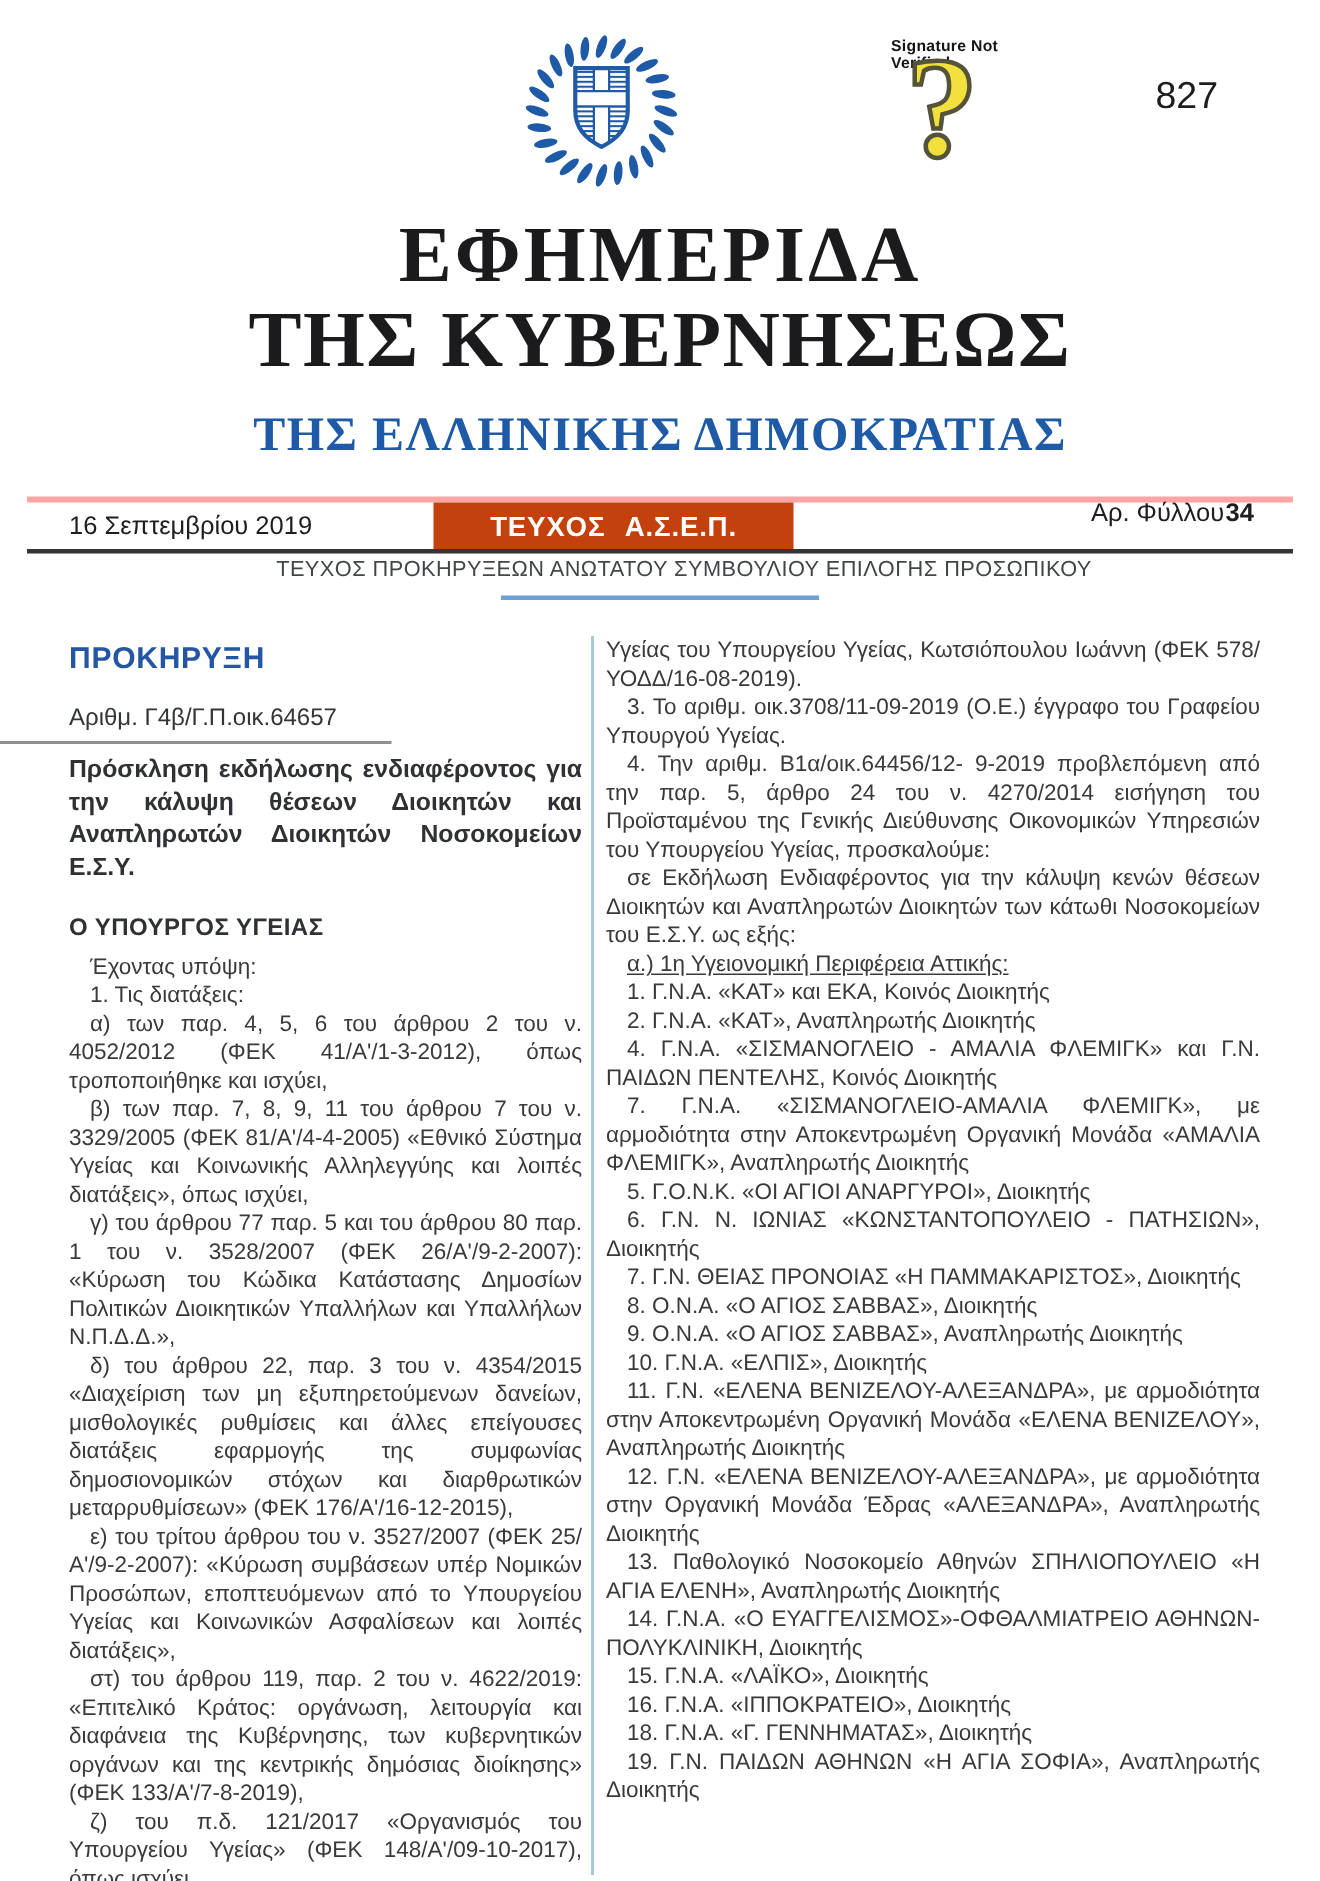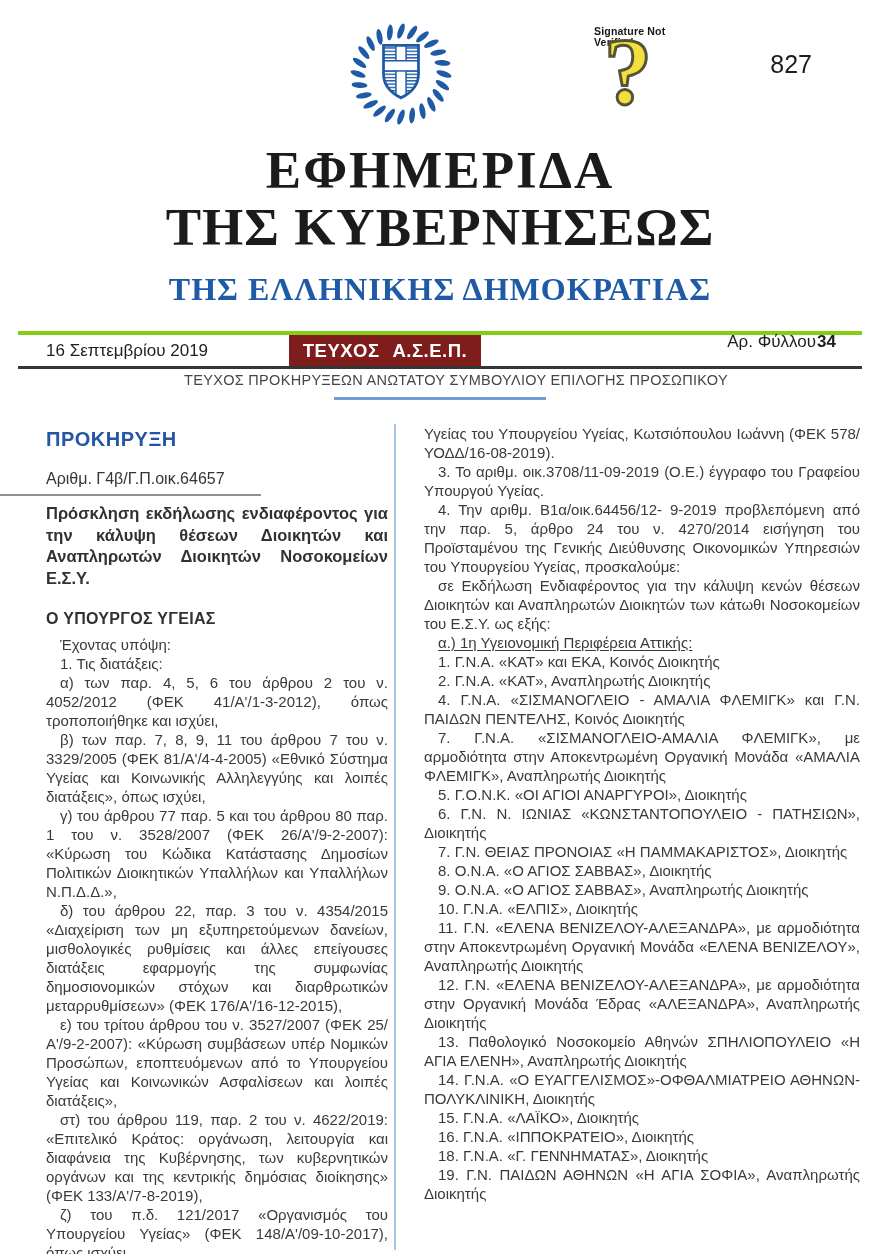--- a/index.html
+++ b/index.html
@@ -21,37 +21,37 @@
 
   
   .masthead{position:absolute;left:0;top:142px;width:100%;text-align:center;
             font-family:"Liberation Serif","DejaVu Serif",serif;font-weight:bold;color:#1b1b1d;}
   .mast-1{font-size:53px;line-height:56px;letter-spacing:2px;}
   .mast-2{font-size:53px;line-height:58px;letter-spacing:1px;}
   .mast-3{font-size:32px;line-height:36px;margin-top:15px;color:#1f5aa6;letter-spacing:1px;}
 
   
   .info-bar{position:absolute;left:18px;top:331px;width:844px;height:31px;
-            border-top:4px solid #84cc16;border-bottom:3px solid #343537;}
+            border-top:4px solid #fca5a5;border-bottom:3px solid #343537;}
   .info-date{position:absolute;left:28px;top:0;height:31px;display:flex;align-items:center;
              font-size:17px;color:#1e1e20;}
-  .issue-box{position:absolute;left:271px;top:0;width:192px;height:31px;background:#7f1d1d;
+  .issue-box{position:absolute;left:271px;top:0;width:240px;height:31px;background:#c2410c;
              color:#ffffff;font-weight:bold;font-size:18.5px;letter-spacing:.5px;word-spacing:8px;
              display:flex;align-items:center;justify-content:center;}
   .info-sheet{position:absolute;right:26px;top:0;height:14px;display:flex;align-items:center;
               font-size:17px;color:#1e1e20;gap:1px;}
   .info-sheet b{font-weight:bold;}
   .section-line{position:absolute;left:16px;top:372px;width:100%;text-align:center;
                 font-size:14.5px;letter-spacing:.3px;color:#434649;}
   .section-rule{position:absolute;left:50%;top:397px;transform:translateX(-50%);
                 width:212px;height:2.5px;background:#6f9fd4;}
 
   
   .col-left{position:absolute;left:46px;top:424px;width:342px;}
-  .col-right{position:absolute;left:424px;top:424px;width:436px;}
+  .col-right{position:absolute;left:404px;top:424px;width:436px;}
   .col-divider{position:absolute;left:394px;top:424px;width:2px;height:826px;background:#aac6e6;}
 
   .doc-heading{font-size:20px;line-height:22px;font-weight:bold;color:#2456a4;
                letter-spacing:.5px;margin:4px 0 20px 0;}
   .doc-number{position:relative;font-size:16px;color:#333538;padding-bottom:8px;margin-bottom:7px;}
   .doc-number-rule{position:absolute;left:-46px;bottom:0;width:261px;height:2px;background:#8e8f91;}
   .doc-summary{font-size:16.5px;line-height:21.5px;font-weight:bold;color:#2f3134;
                text-align:justify;margin:4px 0 0 0;}
   .doc-authority{font-size:16px;font-weight:bold;color:#2f3134;margin:21px 0 7px 0;letter-spacing:.3px;}
 

